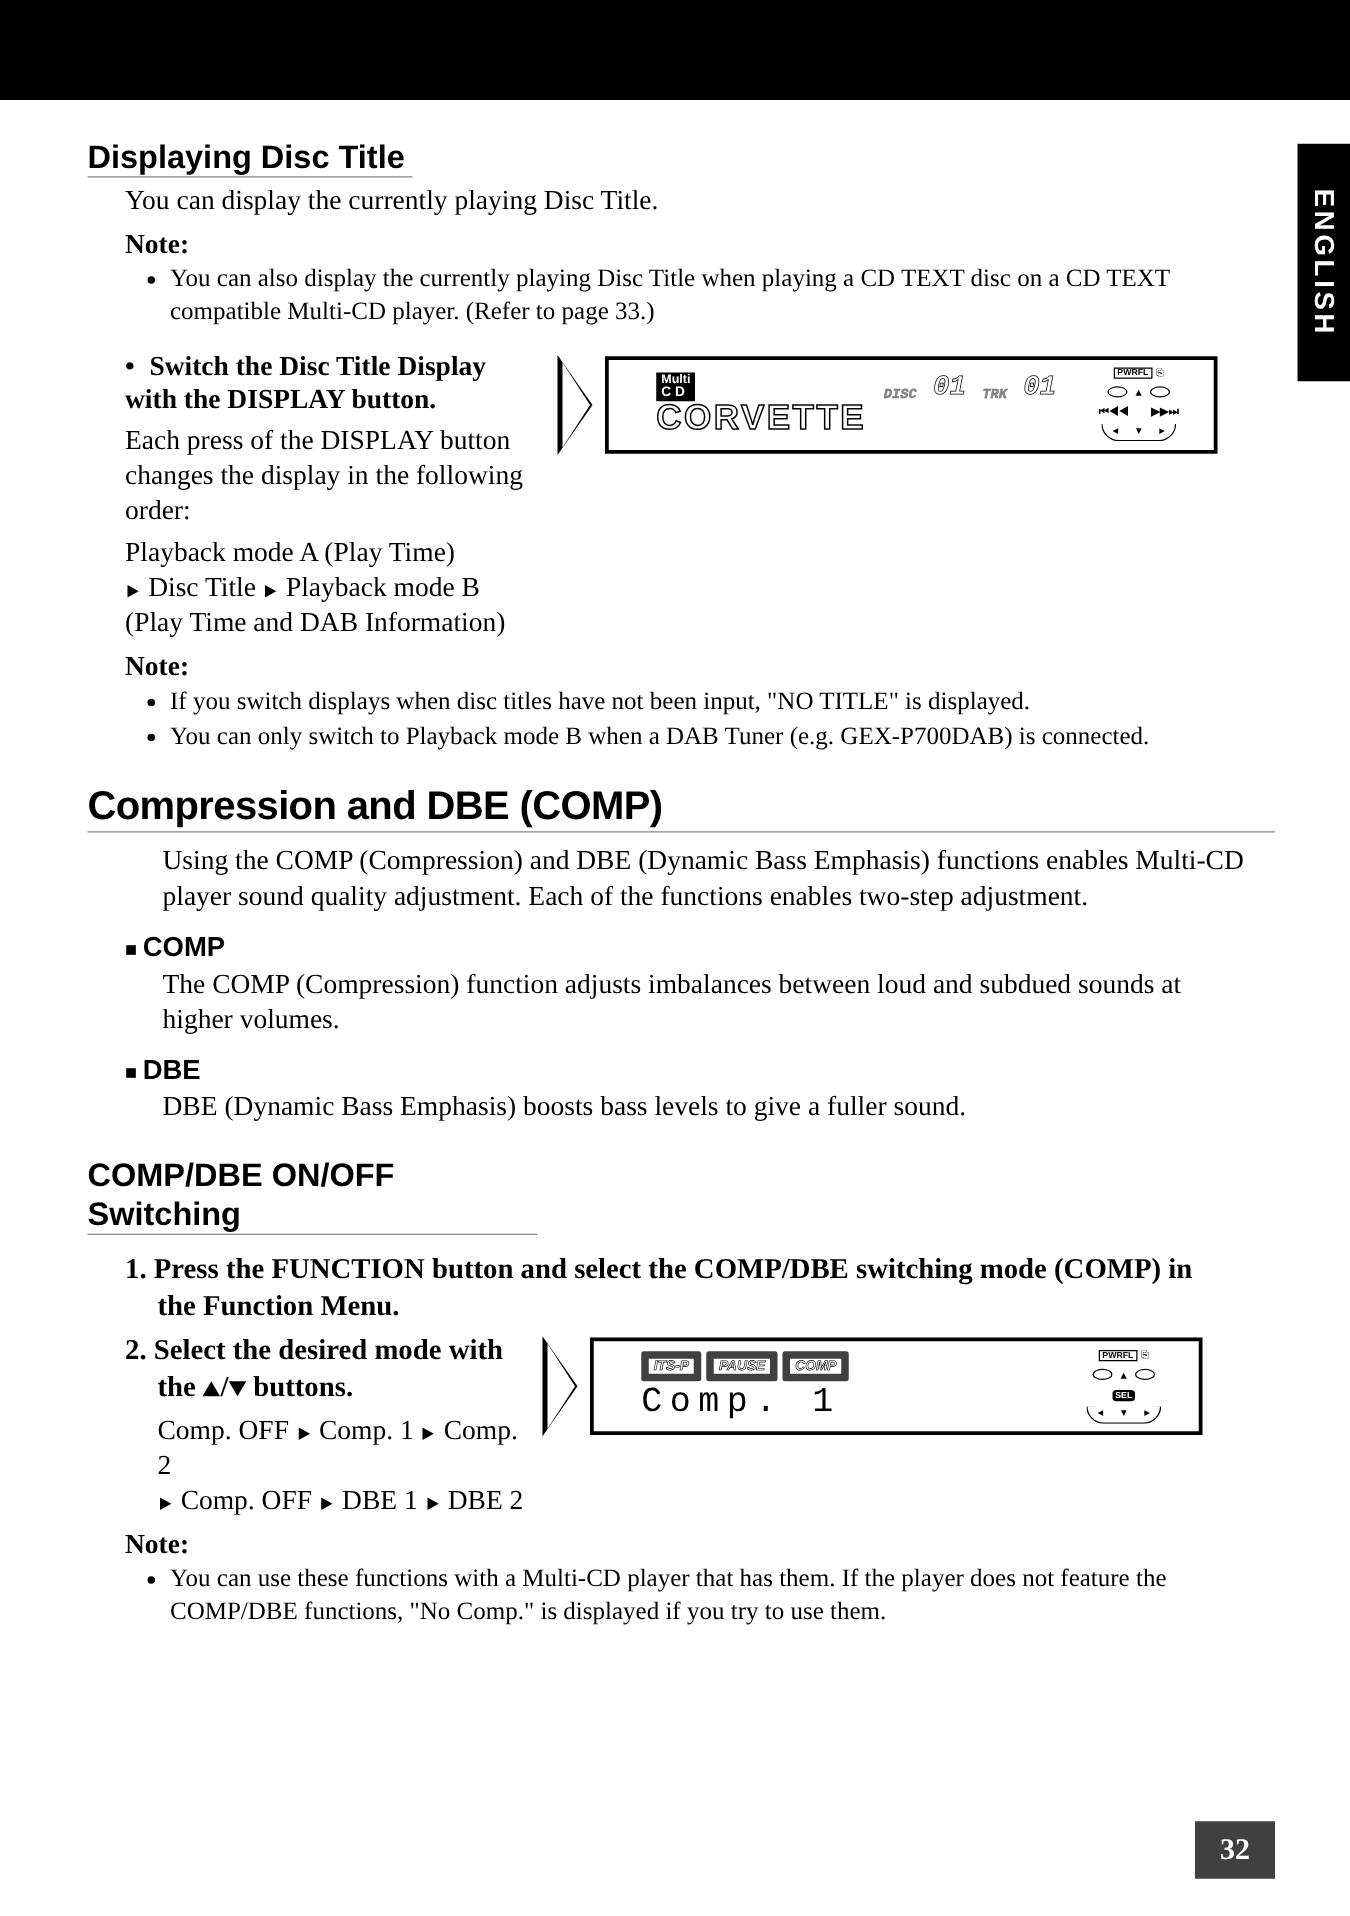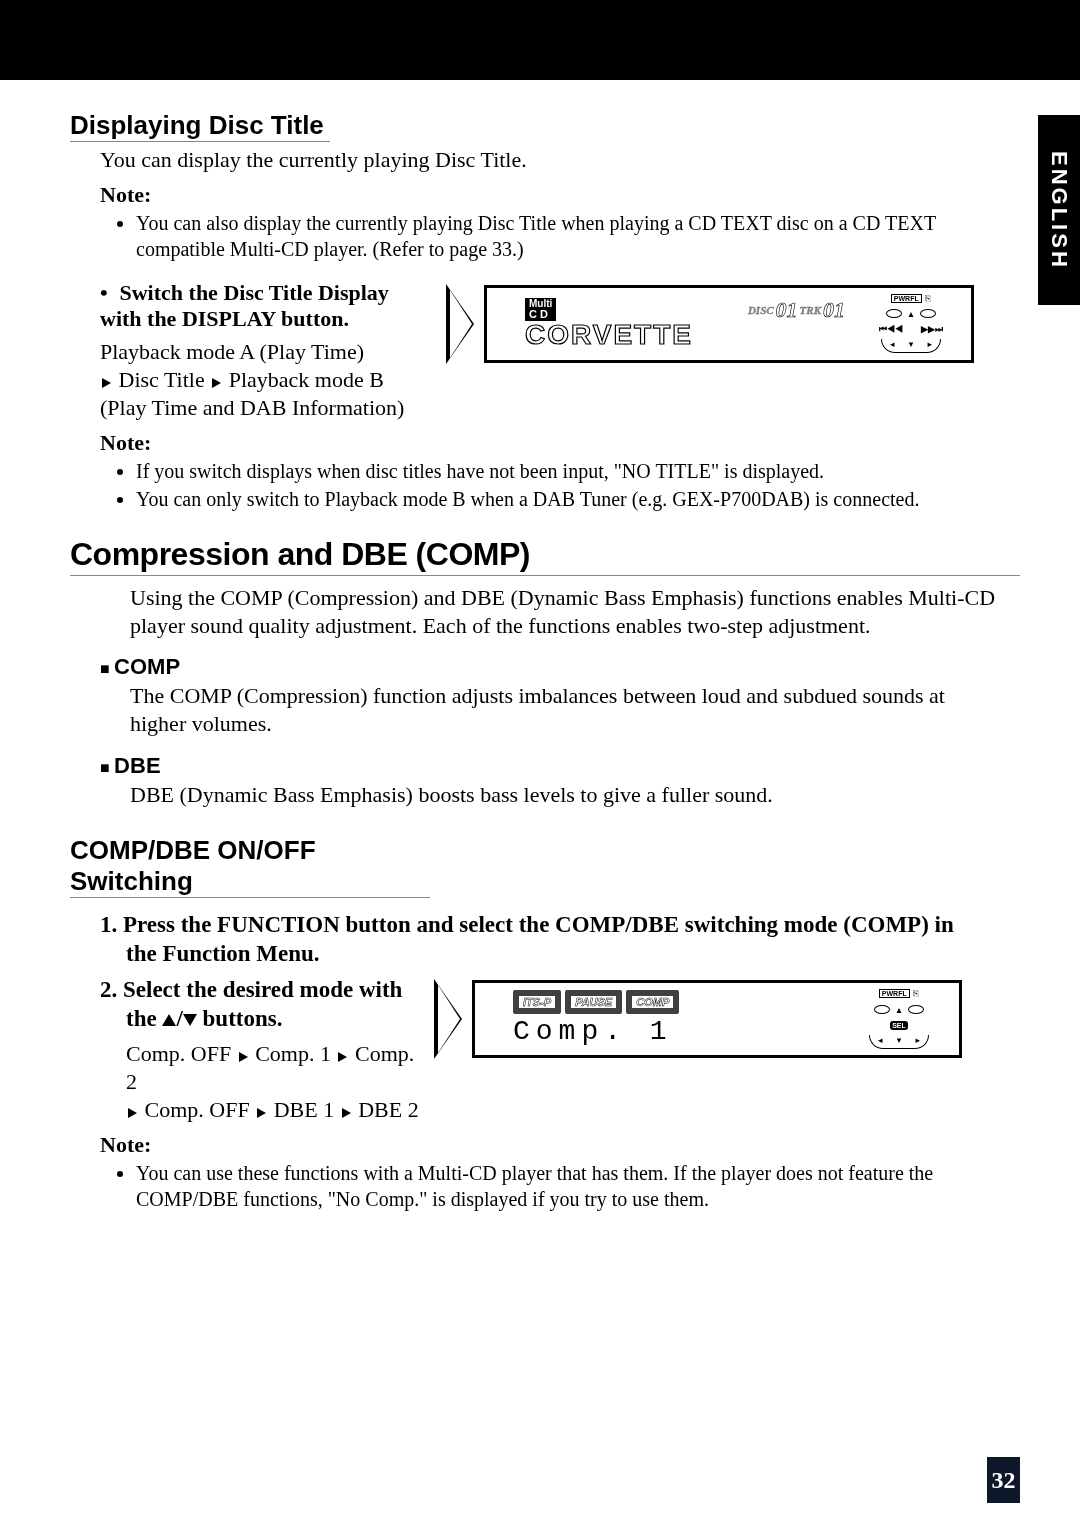--- a/index.html
+++ b/index.html
@@ -19,21 +19,21 @@
   .step-lead .bullet { display:inline-block; width:14px; }
   .step-body { font-size: 22px; margin-top: 6px; line-height: 1.28; }
   .lcd-wrap { display: flex; align-items: center; gap: 10px; margin-top: 4px; }
   .triangle-out { width:0; height:0; border-top: 40px solid transparent; border-bottom: 40px solid transparent; border-left: 28px solid #000; position: relative; }
   .triangle-out::after { content:""; position:absolute; top:-34px; left:-24px; width:0;height:0; border-top:34px solid transparent; border-bottom:34px solid transparent; border-left:22px solid #fff; }
   .lcd { border: 3px solid #000; width: 490px; height: 78px; display: flex; align-items: stretch; font-family: Arial, sans-serif; background: #fff; }
   .lcd-main { flex: 1; padding: 4px 6px; display: flex; flex-direction: column; justify-content: center; gap: 0; margin-left: 32px; }
   .lcd-top { display: flex; align-items: center; gap: 6px; }
   .multi-badge { background: #000; color: #fff; font-size: 11px; font-weight: bold; padding: 1px 4px; line-height: 1; }
   .multi-badge div:first-child { font-size: 10px; }
-  .disc-trk { font-family: Liberation Serif, serif; font-size: 12px; font-weight: bold; letter-spacing: 0; display:flex; align-items:center; gap:2px;}
+  .disc-trk { font-family: Liberation Mono, monospace; font-size: 12px; font-weight: bold; letter-spacing: 0; display:flex; align-items:flex-end; gap:13px;}
   .disc-trk .lbl { font-style: italic; font-size:11px; -webkit-text-stroke: 0.3px #666; color:#888;}
   .disc-trk .num { font-size: 22px; font-weight: 900; -webkit-text-stroke: 0.6px #000; color:#fff; font-style: italic;}
   .lcd-title { font-family: Arial, sans-serif; font-size: 28px; font-weight: 900; letter-spacing: 2px; color: #fff; -webkit-text-stroke: 1.2px #000; margin-top: -4px; }
   .lcd-ctrl { width: 120px; border-left: 0; padding: 6px 4px; font-size: 9px; display:flex; flex-direction:column; justify-content:space-between; align-items:center;}
   .lcd-ctrl-top { display:flex; gap:3px; align-items:center; font-size:8px;}
   .pwrfl { border:1px solid #000; padding:0 2px; font-size:7px; font-weight:bold;}
   .oval { width:14px; height:8px; border:1px solid #000; border-radius:50%;}
   .lcd-ctrl-mid { display:flex; gap:6px; align-items:center; font-size:10px;}
   .lcd-ctrl-mid .oval { width:16px; height:9px;}
   .arc { width:60px; height:14px; border:1px solid #000; border-top:none; border-radius: 0 0 30px 30px; display:flex; justify-content:space-between; padding:0 8px; align-items:flex-start;}
@@ -47,21 +47,21 @@
   .num-step { font-size: 23px; font-weight: bold; margin: 12px 0 6px 30px; line-height: 1.28; text-indent: -26px; padding-left: 26px; padding-right:30px;}
   .step2 { display:flex; align-items:flex-start; margin-left:30px; gap:4px;}
   .step2-text { flex: 0 0 330px;}
   .step2-lead { font-size: 23px; font-weight: bold; text-indent:-26px; padding-left:26px; line-height:1.28;}
   .tri-up { display:inline-block; width:0;height:0; border-left:7px solid transparent; border-right:7px solid transparent; border-bottom:12px solid #000;}
   .tri-dn { display:inline-block; width:0;height:0; border-left:7px solid transparent; border-right:7px solid transparent; border-top:12px solid #000;}
   .lcd2-tags { display:flex; gap:4px; align-items:center;}
   .tag-out { border:6px solid #404040; padding:0 4px; font-size:11px; font-weight:bold; font-style:italic; color:#fff; -webkit-text-stroke:0.5px #000; border-radius:2px;}
   .lcd2-text { font-family: "Courier New", monospace; font-size: 28px; font-weight: normal; letter-spacing: 6px; margin-top:2px;}
   .sel-badge { background:#000; color:#fff; font-size:7px; font-weight:bold; padding:1px 2px; border-radius:3px;}
-  .page-num { position: absolute; bottom: 30px; right: 60px; width: 33px; height: 46px; background: #0f172a; color: #fff; font-family: "Times New Roman", serif; font-weight: bold; font-size: 24px; display:flex; align-items:center; justify-content:center;text-align:center;}
+  .page-num { position: absolute; bottom: 30px; right: 60px; width: 64px; height: 46px; background: #404040; color: #fff; font-family: "Times New Roman", serif; font-weight: bold; font-size: 24px; display:flex; align-items:center; justify-content:center;text-align:center;}
 </style>
 </head>
 <body>
 
 <div class="black-bar"></div>
 
 <div class="side-tab">
   <span>ENGLISH</span>
 </div>
 
@@ -70,20 +70,21 @@
   <h2 class="sub">Displaying Disc Title</h2>
   <p class="para">You can display the currently playing Disc Title.</p>
   <p class="note-label">Note:</p>
   <ul class="notes">
     <li>You can also display the currently playing Disc Title when playing a CD TEXT disc on a CD TEXT compatible Multi-CD player. (Refer to page 33.)</li>
   </ul>
 
   <div class="step-row">
     <div class="step-text">
       <p class="step-lead"><span class="bullet">•</span> <span>Switch the Disc Title Display with the DISPLAY button.</span></p>
+      <p class="step-body">Each press of the DISPLAY button changes the display in the following order:</p>
       <p class="step-body">
         <span>Playback mode A (Play Time)</span><br>
         <span class="arrow arr-r"></span><span> Disc Title </span><span class="arrow arr-r"></span><span> Playback mode B (Play Time and DAB Information)</span>
       </p>
     </div>
     <div class="lcd-wrap">
       <div class="triangle-out"></div>
       <div class="lcd">
         <div class="lcd-main">
           <div class="lcd-top">

